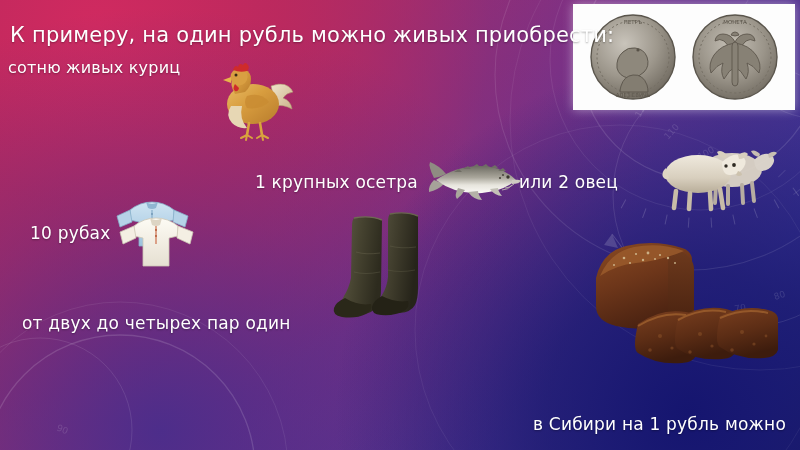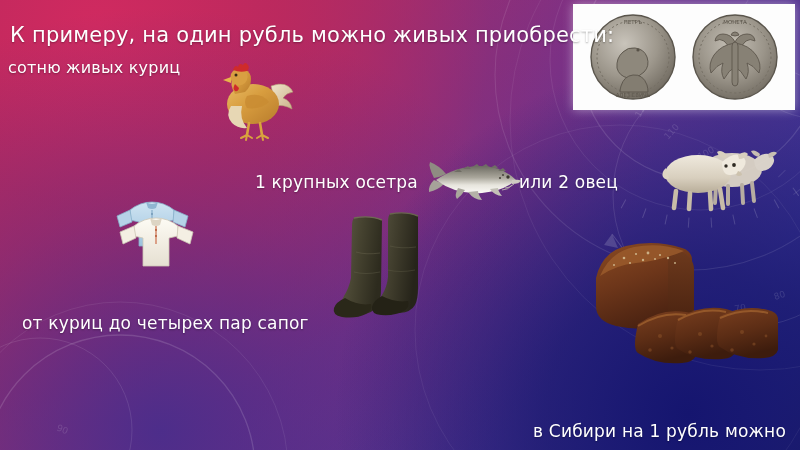--- a/index.html
+++ b/index.html
@@ -76,21 +76,21 @@
     left: 22px;  top: 312px;
     font-size: 17px;
     line-height: 22px;
   }
   #block-bread {
     right: 14px; top: 364px;
     font-size: 17px;
     line-height: 24px;
     text-align: right;
   }
-  #block-bread span { display: block; margin-top: 7px; }
+  #block-bread span { display: block; }
 
   
   .pic { position: absolute; }
   .pic svg { display: block; overflow: visible; }
 
   
   #coins {
     left: 573px; top: 4px;
     width: 222px; height: 106px;
     background: #fdfdfd;
@@ -502,22 +502,23 @@
   </div>
 
   <div class="txt" id="title">К примеру, на один рубль можно живых приобрести:</div>
 
   <div class="txt" id="line-hens">сотню живых куриц</div>
 
   <div class="txt" id="line-sturgeon">1 крупных осетра</div>
 
   <div class="txt" id="line-sheep">или 2 овец</div>
 
-
-  <div class="txt" id="line-boots">от куриц до четырех пар сапог</div>
+  <div class="txt" id="line-shirts">10 рубах</div>
+
+  <div class="txt" id="line-boots">от двух до четырех пар один</div>
 
   <div class="txt" id="block-bread">
     <span>в Сибири на 1 рубль можно</span>
     
     
   </div>
 
 </div>
 
 </body></html>

